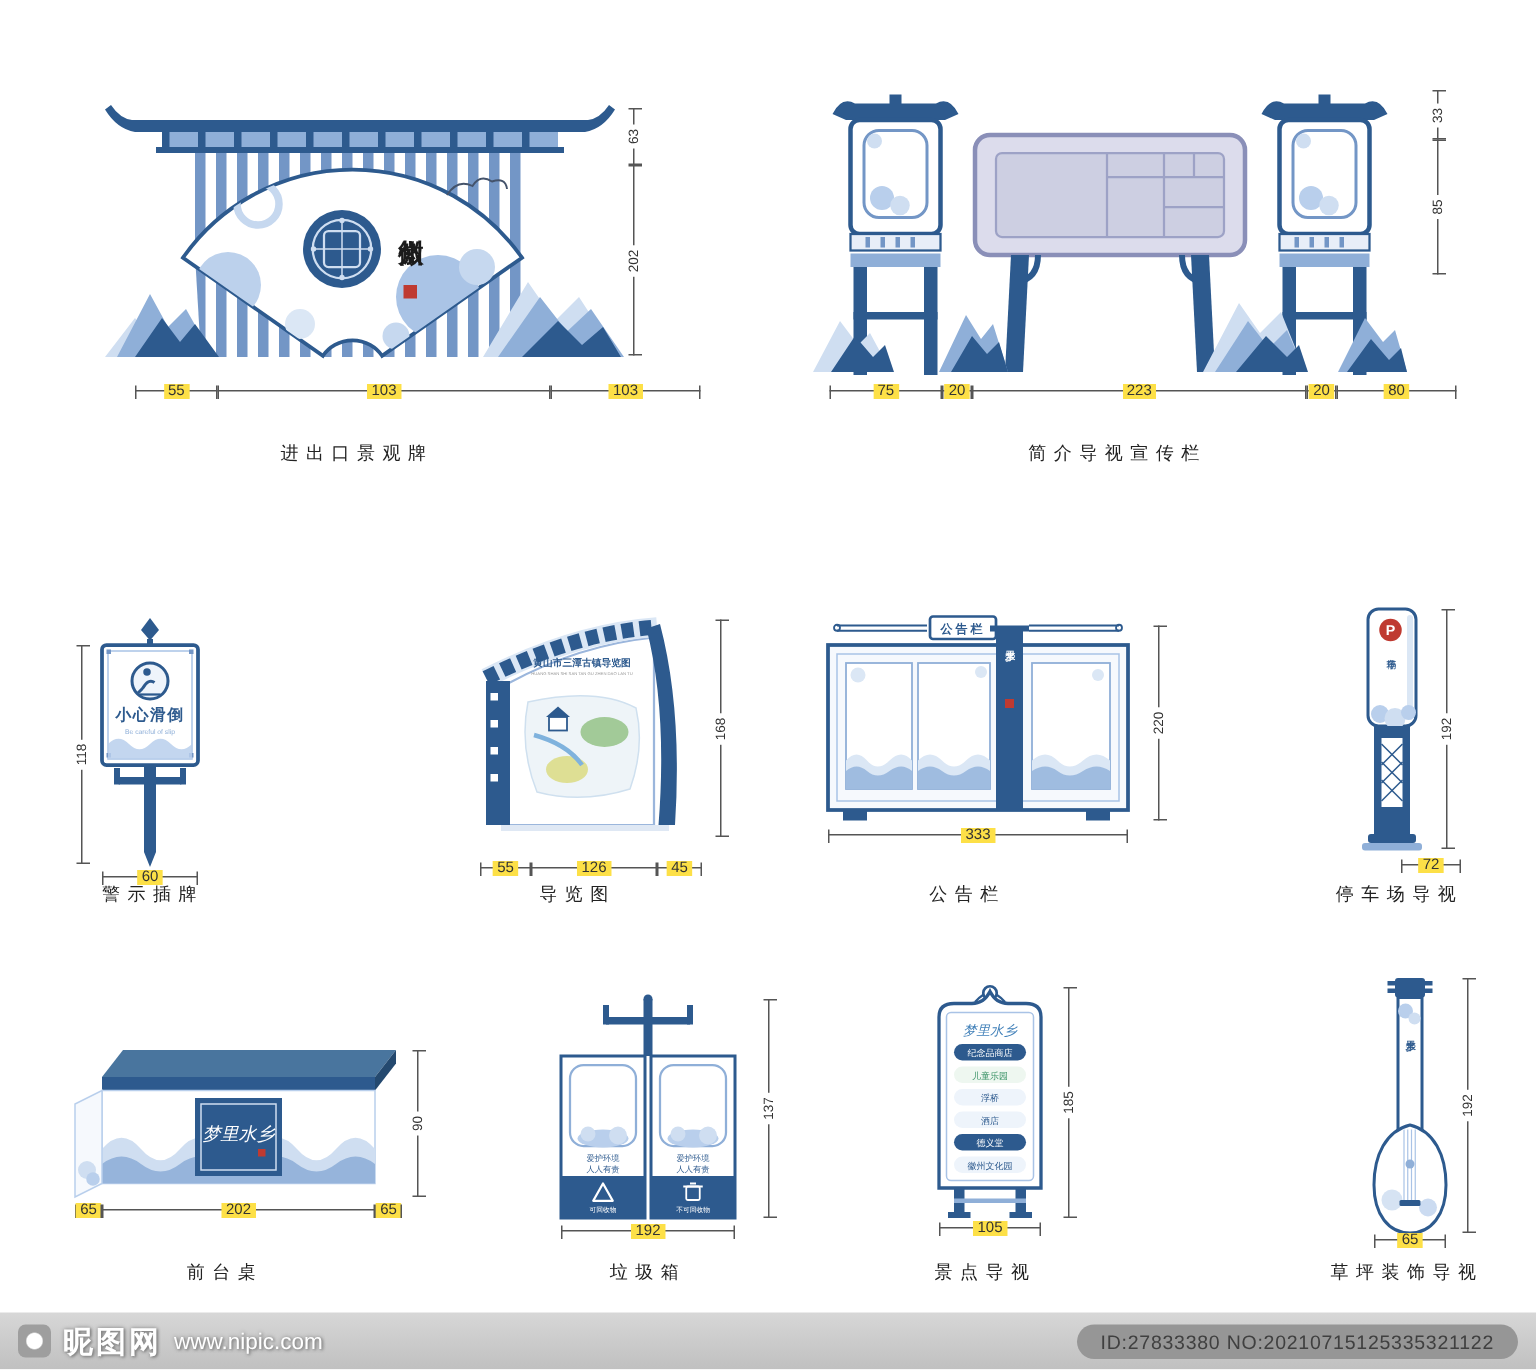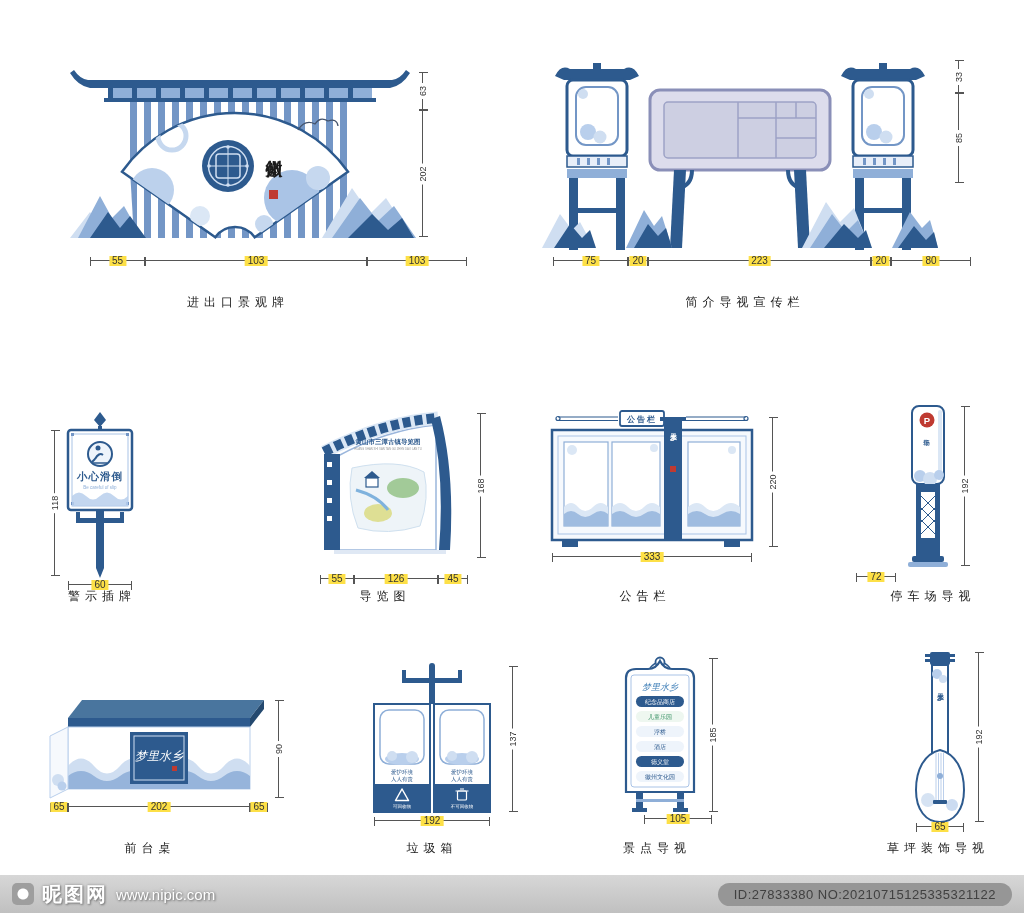--- a/index.html
+++ b/index.html
@@ -334,21 +334,21 @@
       <text x="21" y="32" font-size="6.5" fill="#2d5a8e" style="writing-mode:vertical-rl;text-orientation:upright">停车场</text>
       <g>
         <rect x="10" y="82" width="24" height="72" fill="#2d5a8e"></rect>
         <rect x="15" y="90" width="14" height="46" fill="#fff"></rect>
         <path d="M15,94 L29,108 M15,106 L29,120 M15,118 L29,132 M29,94 L15,108 M29,106 L15,120 M29,118 L15,132" stroke="#2d5a8e" stroke-width="1"></path>
       </g>
       <rect x="6" y="154" width="32" height="6" rx="2" fill="#2d5a8e"></rect>
       <rect x="2" y="160" width="40" height="5" rx="2" fill="#8fafd8"></rect>
     </svg>
   </div>
-  <div class="hdim" style="left:856px;top:576px;width:40px;">
+  <div class="hdim" style="left:934px;top:576px;width:40px;">
       <span>72</span>
     </div>
   <div class="vdim" style="left:964px;top:406px;height:160px;">
       <span>192</span>
     </div>
   <div class="caption" style="left:933px;top:588px;">停车场导视</div>
 
   <div class="item" style="left:42px;top:692px;width:235px;height:122px;">
     <svg width="235" height="122" viewBox="0 0 235 122">
       <path d="M40,8 L222,8 L208,26 L26,26 Z" fill="#49759e"></path>
@@ -457,21 +457,21 @@
       </g>
       <g>
         <rect x="24" y="138" width="7" height="16" fill="#2d5a8e"></rect>
           <rect x="65" y="138" width="7" height="16" fill="#2d5a8e"></rect>
         <rect x="24" y="145" width="48" height="3" fill="#8fafd8"></rect>
         <rect x="20" y="154" width="15" height="4" fill="#2d5a8e"></rect>
           <rect x="61" y="154" width="15" height="4" fill="#2d5a8e"></rect>
       </g>
     </svg>
   </div>
-  <div class="hdim" style="left:644px;top:818px;width:68px;">
+  <div class="hdim" style="left:626px;top:818px;width:68px;">
       <span>105</span>
     </div>
   <div class="vdim" style="left:712px;top:658px;height:154px;">
       <span>185</span>
     </div>
   <div class="caption" style="left:657px;top:840px;">景点导视</div>
 
   <div class="item" style="left:908px;top:650px;width:64px;height:178px;">
     <svg width="64" height="178" viewBox="0 0 64 178">
       <defs>

